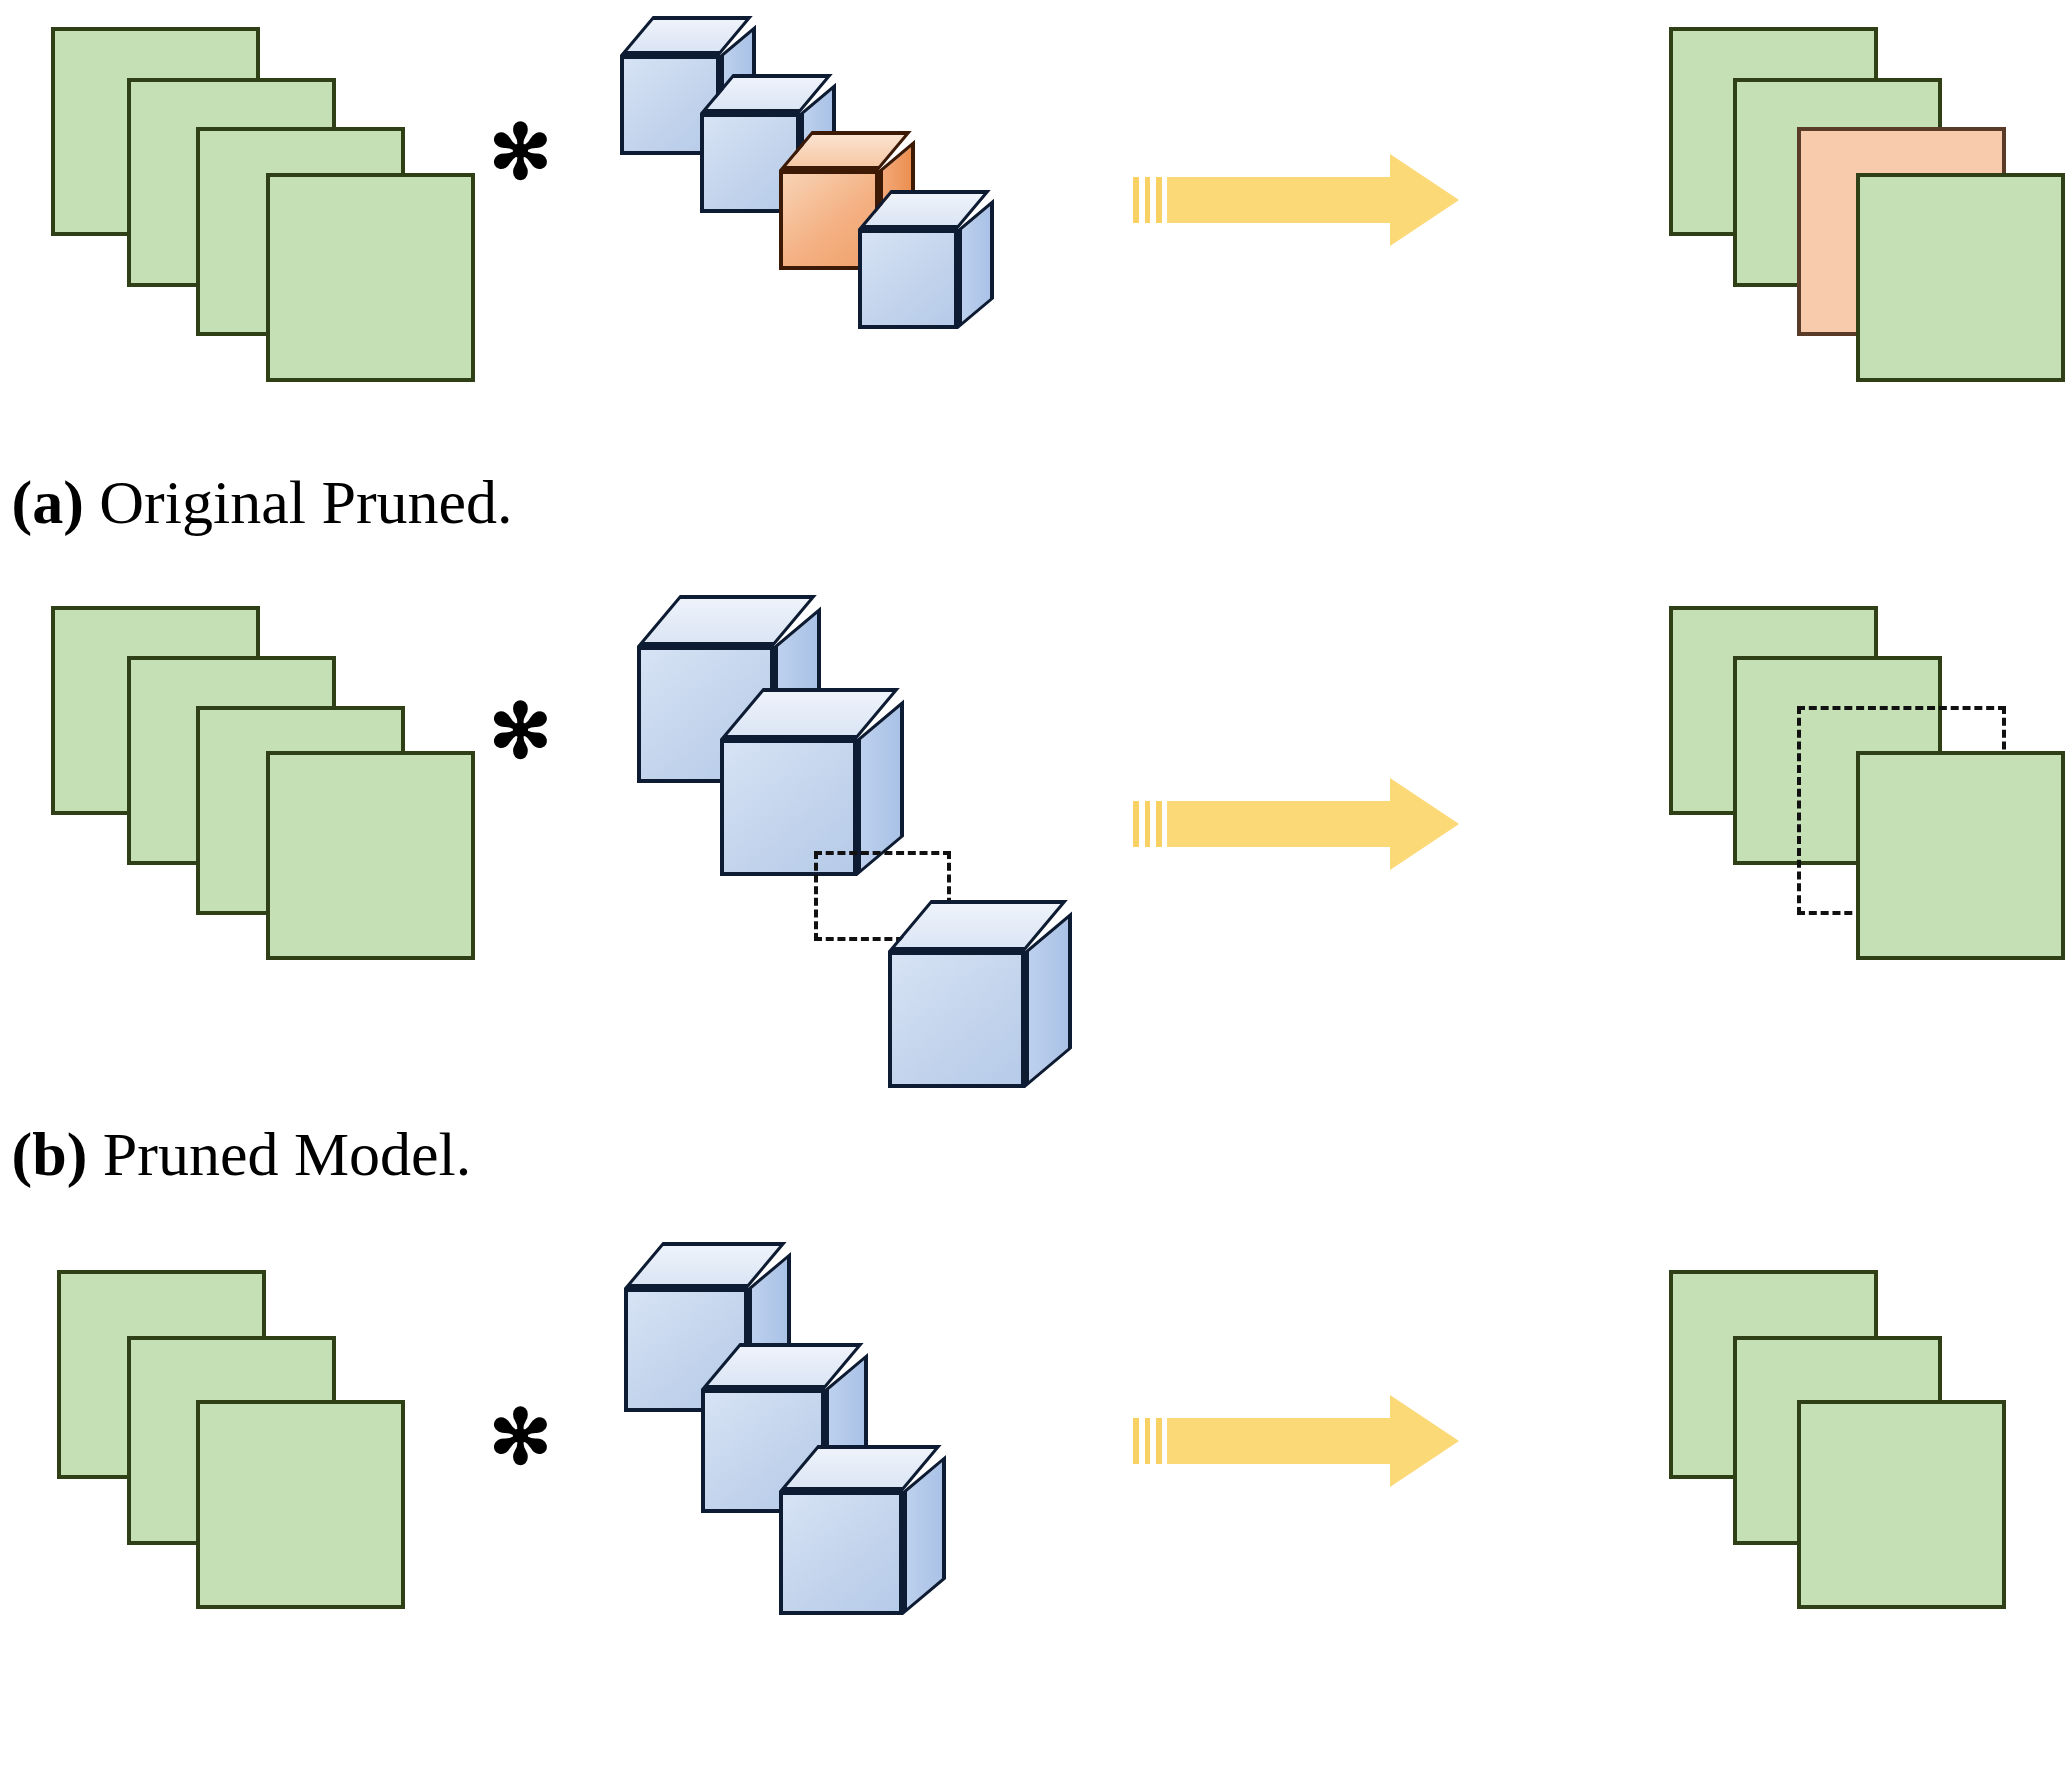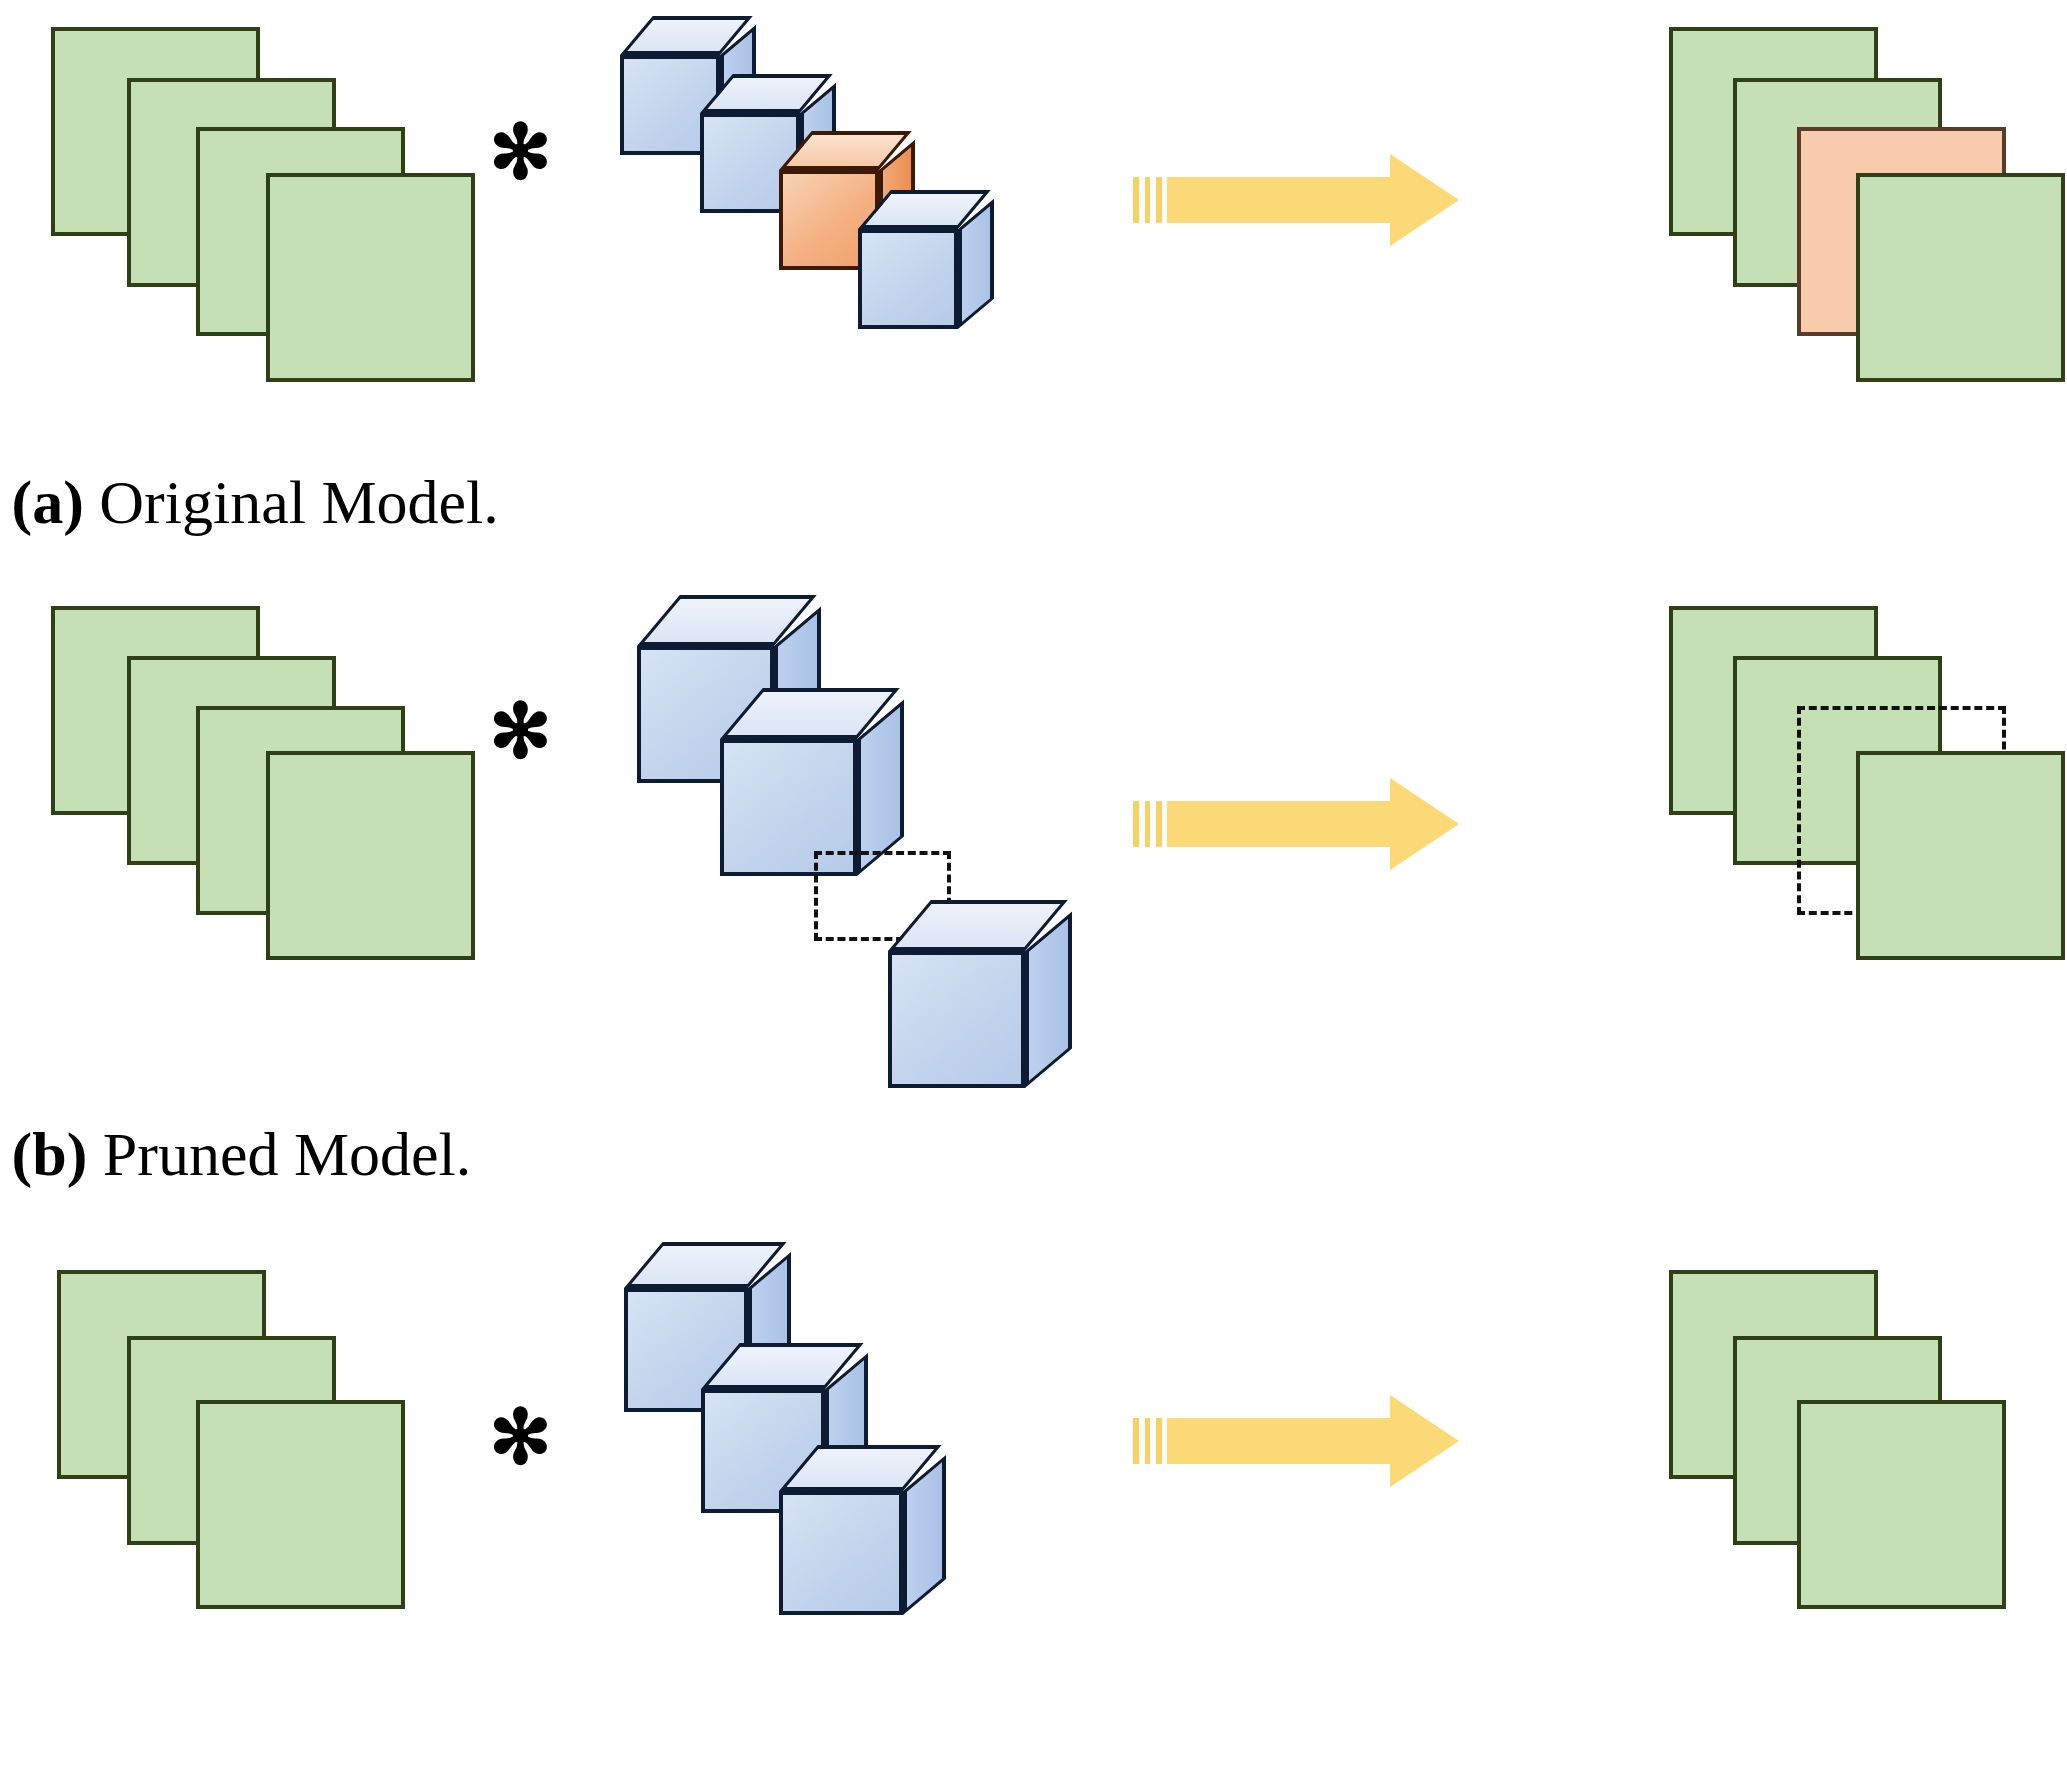--- a/index.html
+++ b/index.html
@@ -174,21 +174,21 @@
     </div>
 
     <div class="sqstack">
       <div class="sq green" style="left:1669px; top:27px;  width:209px; height:209px;"></div>
       <div class="sq green" style="left:1733px; top:78px;  width:209px; height:209px;"></div>
       <div class="sq peach" style="left:1797px; top:127px; width:209px; height:209px;"></div>
       <div class="sq green" style="left:1856px; top:173px; width:209px; height:209px;"></div>
     </div>
 
     <div class="caption" style="top:471px;">
-      <span class="tag">(a)</span><span> Original Model.</span>
+      <span class="tag">(a)</span><span> Original Pruned.</span>
     </div>
   </div>
 
   <div class="panel" id="panel-b">
 
     <div class="sqstack">
       <div class="sq green" style="left:51px;  top:33px;  width:209px; height:209px;"></div>
       <div class="sq green" style="left:127px; top:83px; width:209px; height:209px;"></div>
       <div class="sq green" style="left:196px; top:133px; width:209px; height:209px;"></div>
       <div class="sq green" style="left:266px; top:178px; width:209px; height:209px;"></div>

